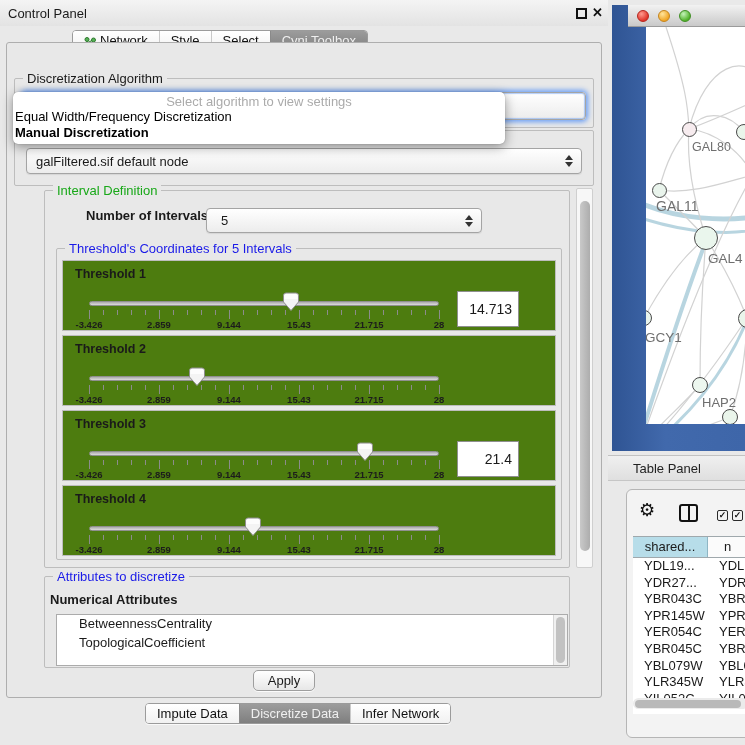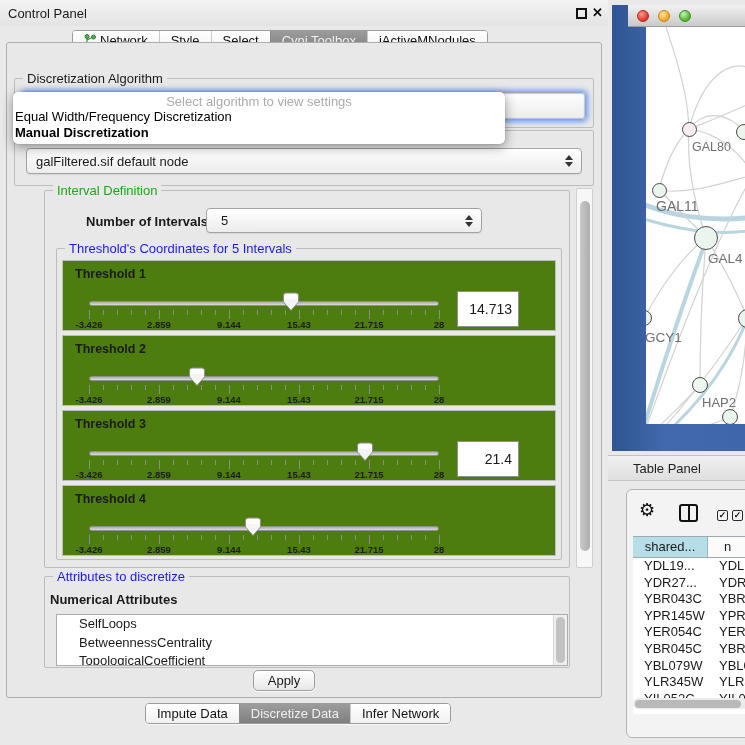--- a/index.html
+++ b/index.html
@@ -9,21 +9,21 @@
   .abs { position:absolute; }
 
   
   #cp-titlebar { left:0; top:0; width:608px; height:26px; background:linear-gradient(#F4F4F4,#E3E3E3); }
   #cp-title { left:8px; top:6px; font-size:13px; color:#1A1A1A; }
   #float-icon { left:576px; top:8px; width:11px; height:11px; border:2px solid #111; background:transparent; }
   #close-icon { left:592px; top:5px; font-size:13px; font-weight:bold; color:#111; cursor:default; }
 
   
   .seg-group { display:flex; height:21px; border:1px solid #9B9B9B; border-radius:4px; background:#FBFBFB; overflow:hidden; box-shadow:0 1px 0 rgba(255,255,255,.7); }
-  .seg { display:flex; align-items:center; gap:4px; padding:0 11px; font-size:13px; line-height:19px; color:#111; background:linear-gradient(#FFFFFF,#F1F1F1); border-left:1px solid #C9C9C9; white-space:nowrap; }
+  .seg { display:flex; align-items:flex-end; gap:4px; padding:0 11px; font-size:13px; line-height:19px; color:#111; background:linear-gradient(#FFFFFF,#F1F1F1); border-left:1px solid #C9C9C9; white-space:nowrap; }
   .seg:first-child { border-left:none; }
   .seg.selected { background:linear-gradient(#9C9C9C,#7F7F7F); color:#F0F0F0; border-left-color:#8A8A8A; }
   #top-tabs { position:absolute; left:72px; top:30px; }
   #bottom-tabs { position:absolute; left:145px; top:703px; }
 
   
   #content-panel { left:6px; top:42px; width:596px; height:656px; background:#E8E8E8; border:1px solid #AEAEAE; border-radius:3px; }
 
   .group { position:absolute; border:1px solid #BDBDBD; border-radius:2px; background:transparent; }
   .group-label { position:absolute; top:-8px; left:8px; background:#E8E8E8; padding:0 4px; font-size:13px; line-height:15px; }
@@ -118,23 +118,20 @@
     </div>
     <div class="seg">
       <span>Style</span>
     </div>
     <div class="seg">
       <span>Select</span>
     </div>
     <div class="seg selected">
       <span>Cyni Toolbox</span>
     </div>
-    <div class="seg">
-      <span>jActiveMNodules</span>
-    </div>
   </div>
 
 <div class="abs" id="content-panel"></div>
 
 <div class="group" style="left:14px; top:78px; width:580px; height:50px;">
   <span class="group-label">Discretization Algorithm</span>
 </div>
 <div class="combo" id="algorithm-combo"></div>
 
 <div class="group" style="left:14px; top:130px; width:580px; height:56px;">
@@ -144,21 +141,21 @@
   <span>galFiltered.sif default node</span>
   <span class="stepper">
       <i class="up"></i>
       <i class="dn"></i>
     </span>
 </div>
 
 <div class="group" style="left:44px; top:190px; width:526px; height:378px;">
   <span class="group-label green">Interval Definition</span>
 </div>
-<span class="abs bold" style="left:86px; top:214px;">Number of Intervals</span>
+<span class="abs bold" style="left:86px; top:208px;">Number of Intervals</span>
 <div class="combo" style="left:206px; top:208px; width:276px; height:25px; padding-left:14px;">
   <span>5</span>
   <span class="stepper">
       <i class="up"></i>
       <i class="dn"></i>
     </span>
 </div>
 
 <div class="group" style="left:56px; top:248px; width:506px; height:312px;">
   <span class="group-label blue">Threshold's Coordinates for 5 Intervals</span>
@@ -347,21 +344,20 @@
 <div class="abs" id="v-scrollbar">
     <div class="thumb"></div>
   </div>
 
 <div class="group" style="left:44px; top:576px; width:526px; height:92px;">
   <span class="group-label blue">Attributes to discretize</span>
 </div>
 <span class="abs bold" style="left:50px; top:592px;">Numerical Attributes</span>
 <div id="attr-list">
 
-<div class="item">SelfLoops</div>
     <div class="item">BetweennessCentrality</div>
     <div class="item">TopologicalCoefficient</div>
     <div class="sb">
       <div class="thumb"></div>
     </div>
   </div>
 
 <div class="abs" id="apply-btn">
     <span>Apply</span>
   </div>

